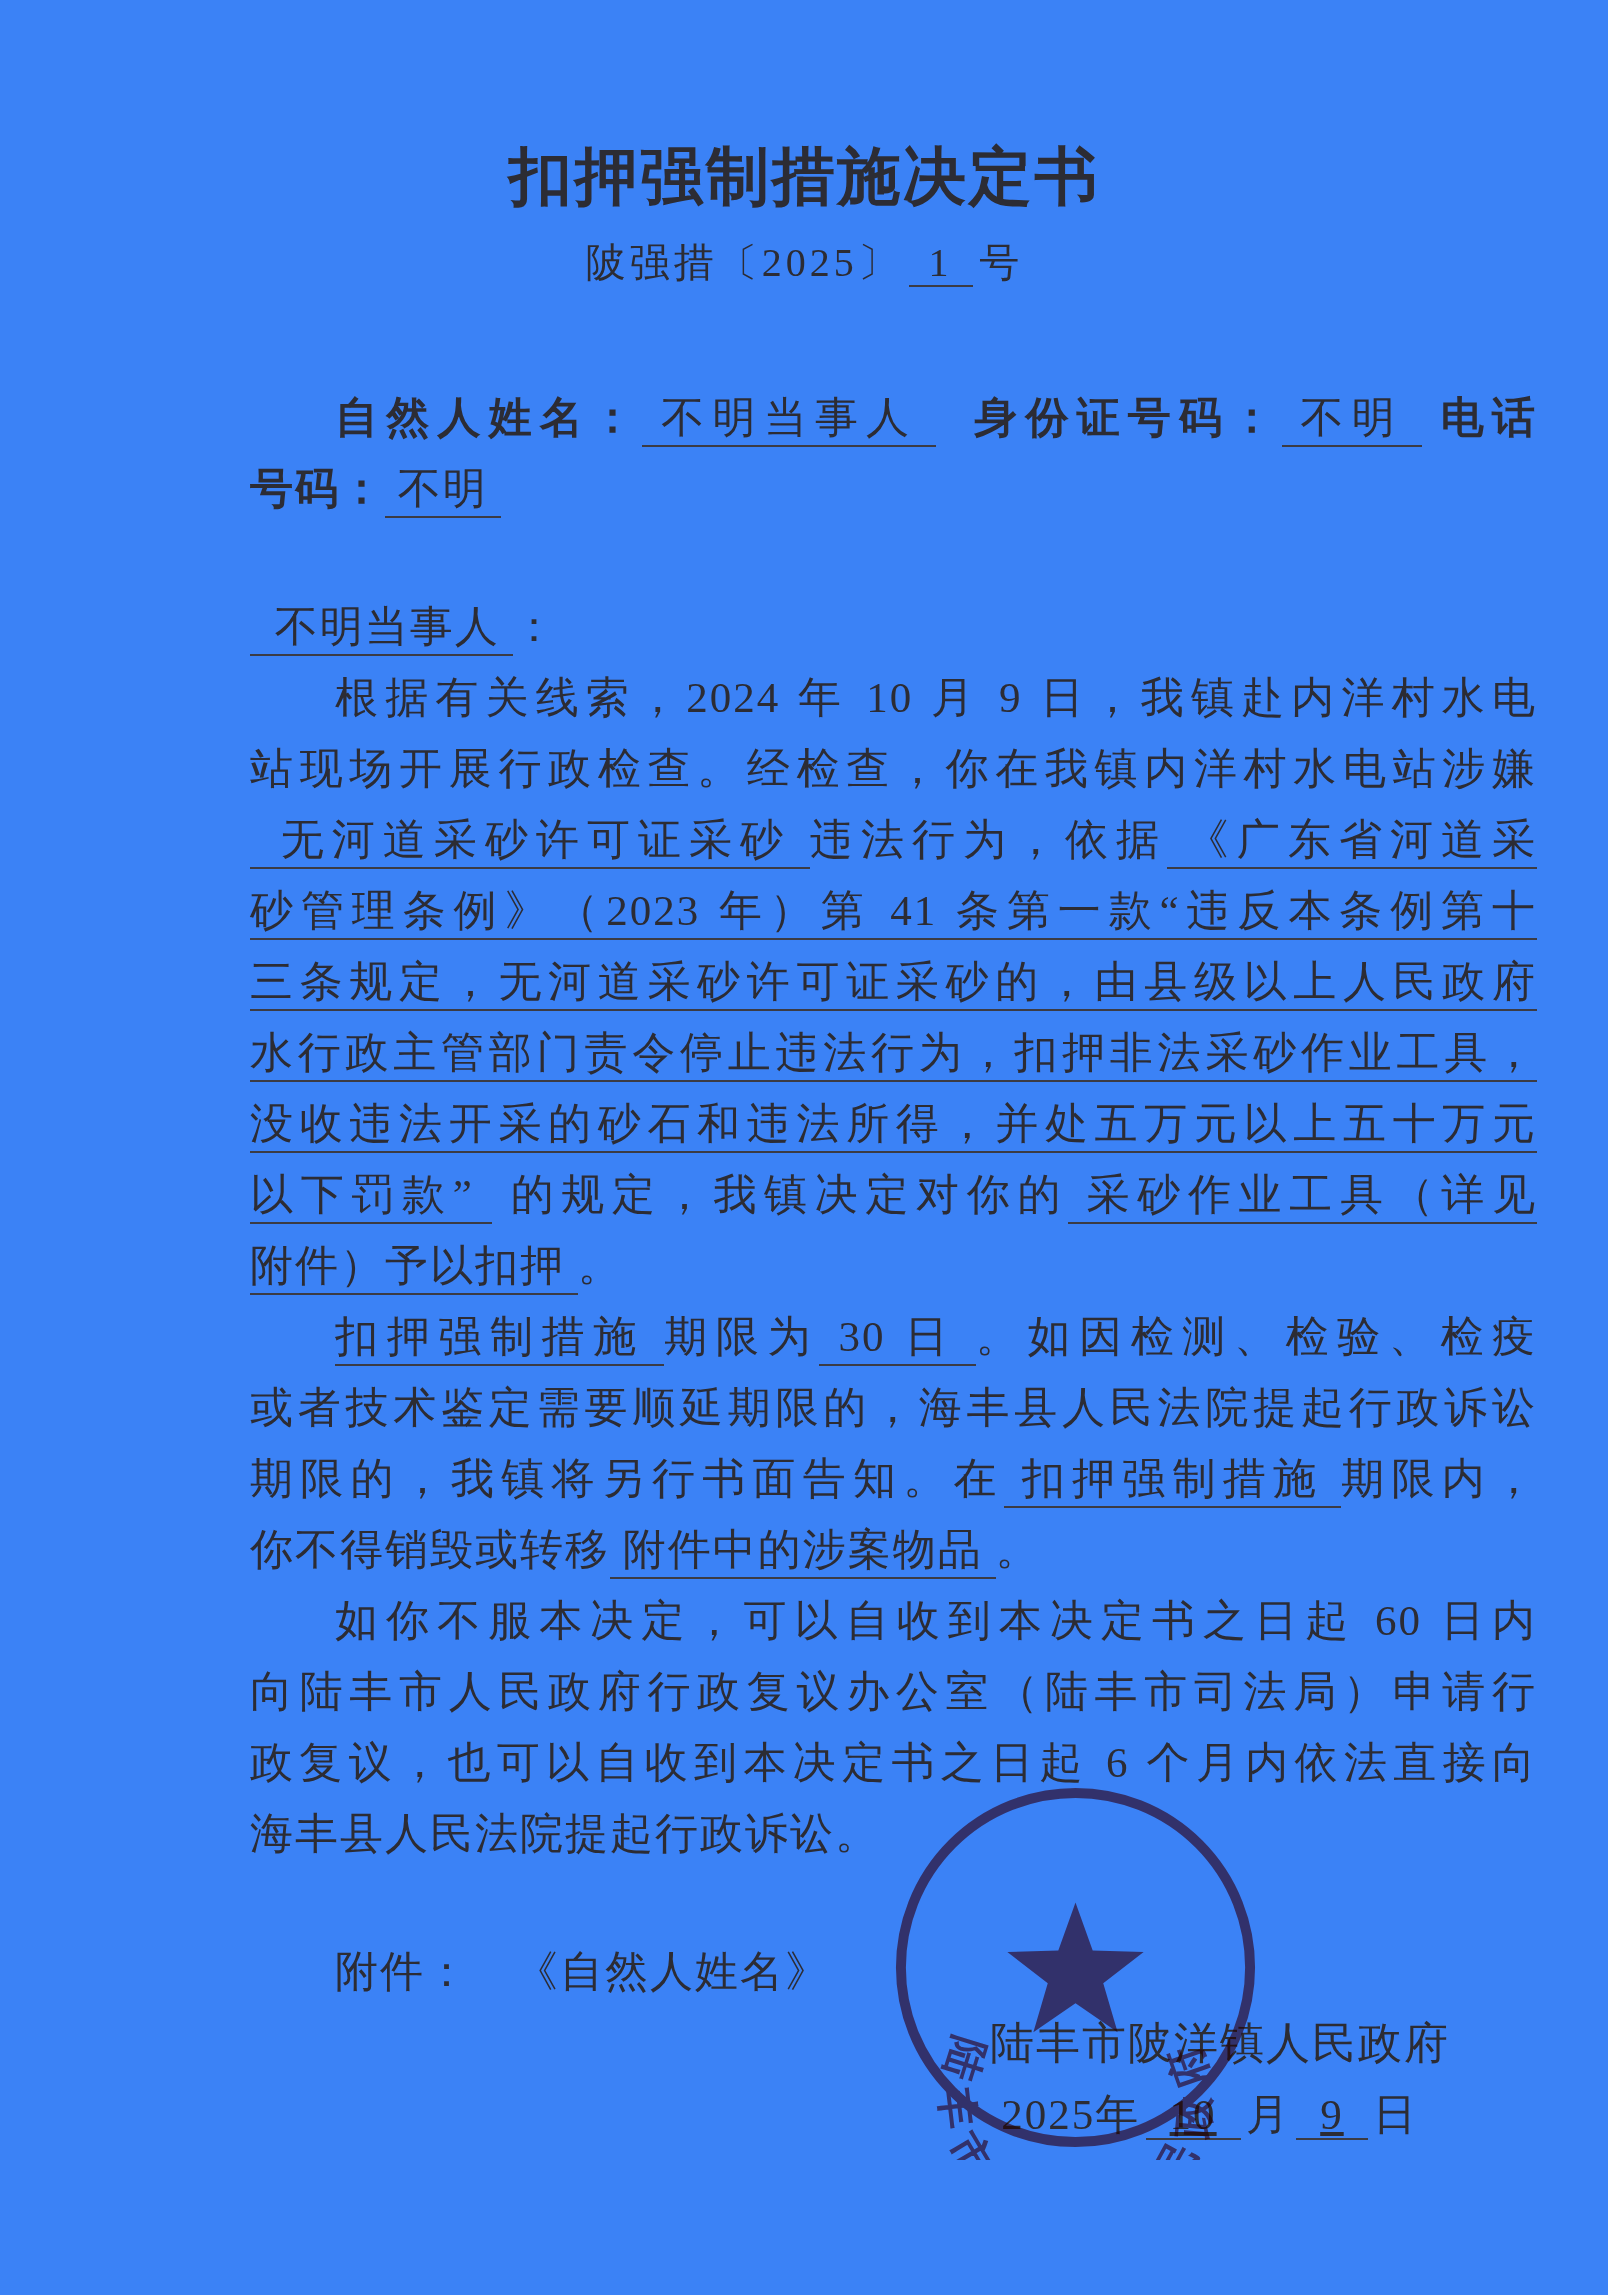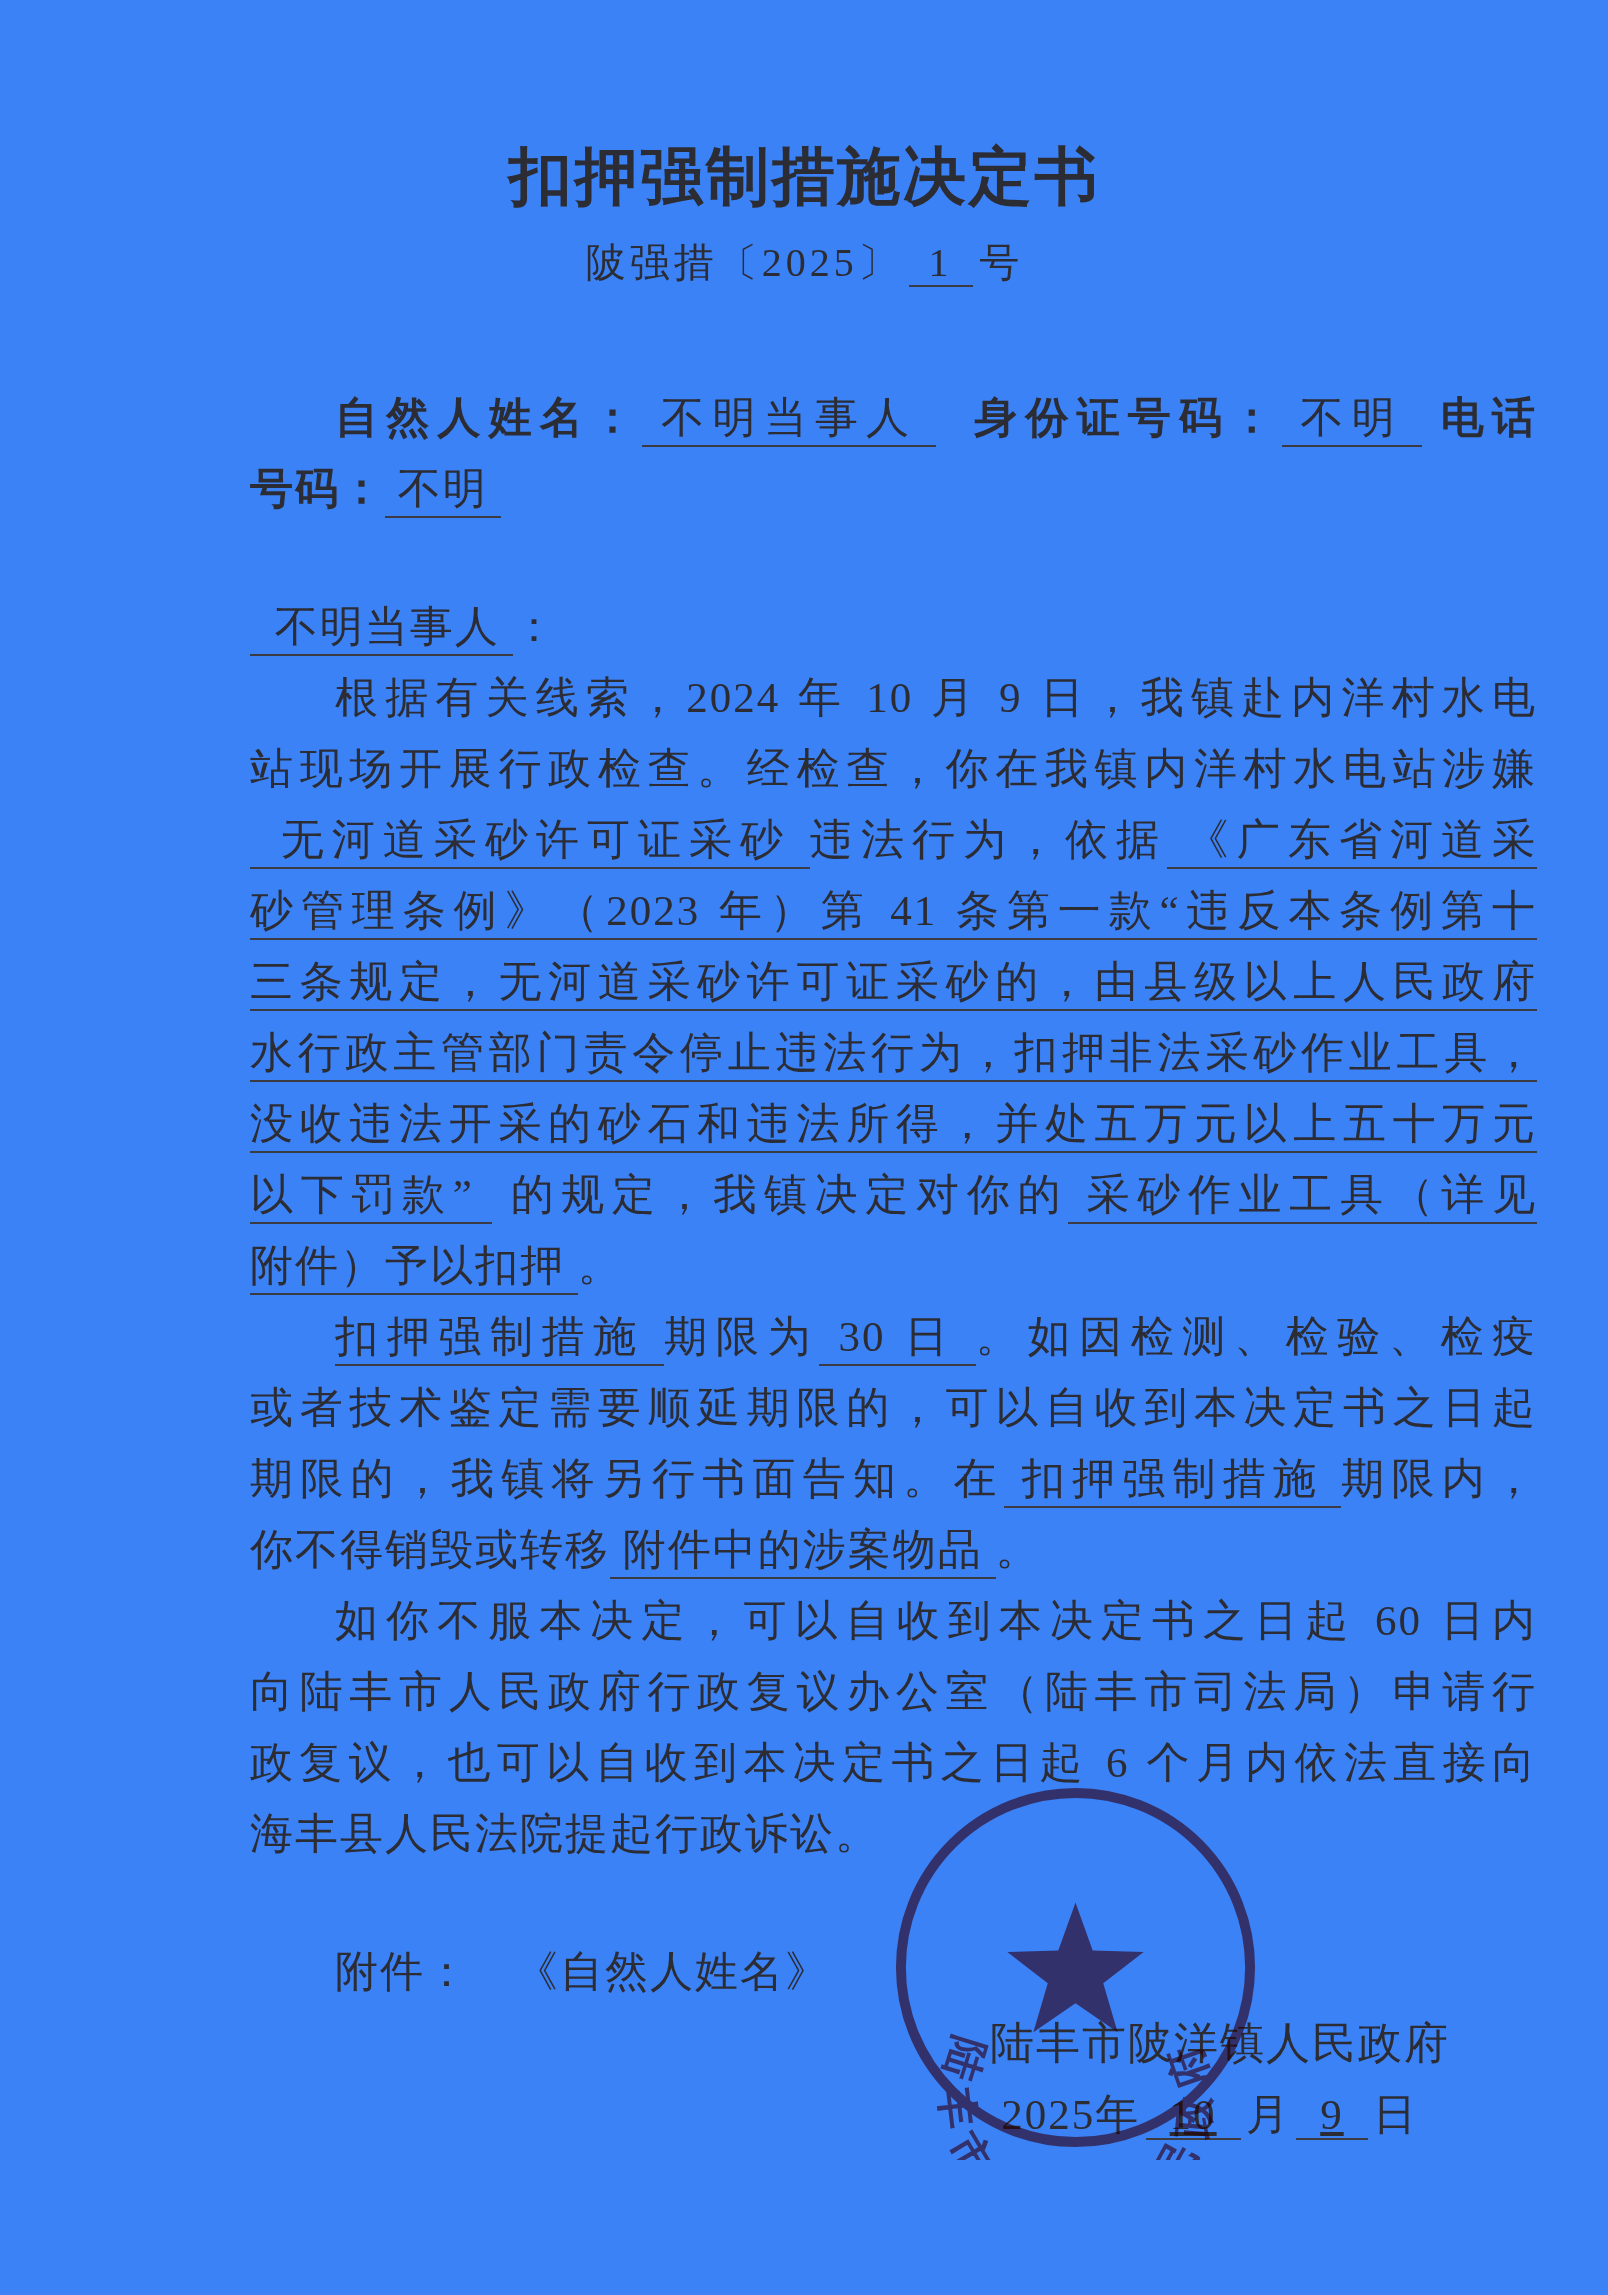--- a/index.html
+++ b/index.html
@@ -103,21 +103,21 @@
       <div class="line full ind"><span class="">根据有关线索，2024 年 10 月 9 日，我镇赴内洋村水电</span></div>
       <div class="line full"><span class="">站现场开展行政检查。经检查，你在我镇内洋村水电站涉嫌</span></div>
       <div class="line full"><span class="u pl"> 无河道采砂许可证采砂 </span><span class="">违法行为，依据</span><span class="u"> 《广东省河道采</span></div>
       <div class="line full"><span class="u">砂管理条例》（2023 年）第 41 条第一款“违反本条例第十</span></div>
       <div class="line full"><span class="u">三条规定，无河道采砂许可证采砂的，由县级以上人民政府</span></div>
       <div class="line full"><span class="u">水行政主管部门责令停止违法行为，扣押非法采砂作业工具，</span></div>
       <div class="line full"><span class="u">没收违法开采的砂石和违法所得，并处五万元以上五十万元</span></div>
       <div class="line full"><span class="u">以下罚款” </span><span class=""> 的规定，我镇决定对你的</span><span class="u"> 采砂作业工具（详见</span></div>
       <div class="line"><span class="u">附件）予以扣押 </span><span class="">。</span></div>
       <div class="line full ind"><span class="u">扣押强制措施 </span><span class="">期限为</span><span class="u"> 30 日 </span><span class="">。如因检测、检验、检疫</span></div>
-      <div class="line full"><span class="">或者技术鉴定需要顺延期限的，可以自收到本决定书之日起</span></div>
+      <div class="line full"><span class="">或者技术鉴定需要顺延期限的，海丰县人民法院提起行政诉讼</span></div>
       <div class="line full"><span class="">期限的，我镇将另行书面告知。在</span><span class="u"> 扣押强制措施 </span><span class="">期限内，</span></div>
       <div class="line"><span class="">你不得销毁或转移</span><span class="u"> 附件中的涉案物品 </span><span class="">。</span></div>
       <div class="line full ind"><span class="">如你不服本决定，可以自收到本决定书之日起 60 日内</span></div>
       <div class="line full"><span class="">向陆丰市人民政府行政复议办公室（陆丰市司法局）申请行</span></div>
       <div class="line full"><span class="">政复议，也可以自收到本决定书之日起 6 个月内依法直接向</span></div>
       <div class="line"><span class="">海丰县人民法院提起行政诉讼。</span></div>
       <div class="gap"></div>
       <div class="line ind"><span class="">附件：　《自然人姓名》</span></div>
     </div>
 

